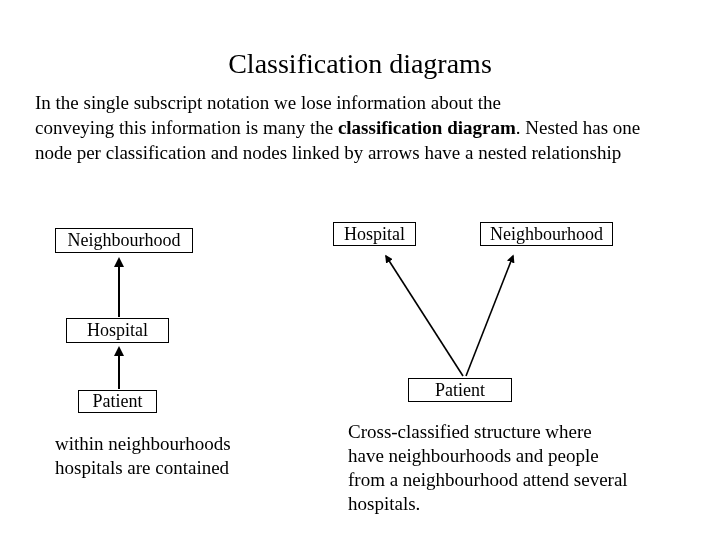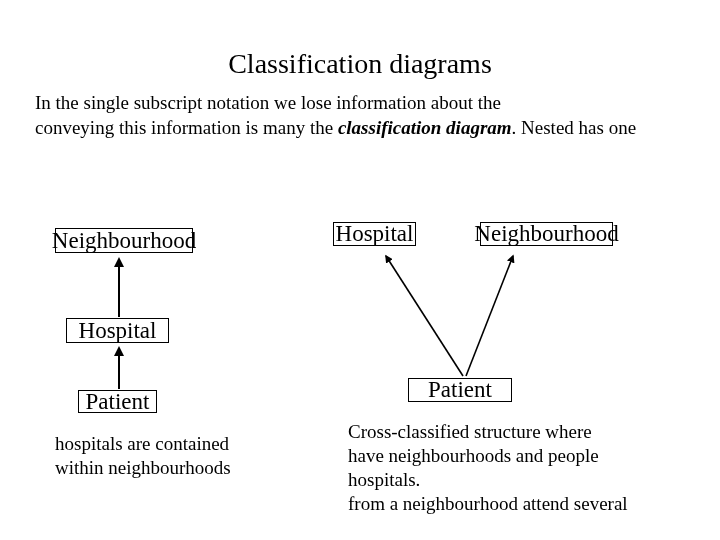--- a/index.html
+++ b/index.html
@@ -32,31 +32,30 @@
     top: 90px;
     width: 670px;
     font-size: 19px;
   }
   .intro .line {
     line-height: 25px;
     white-space: nowrap;
   }
   .em {
     font-weight: bold;
-    font-style: italic;
   }
   .node-box {
     position: absolute;
     box-sizing: border-box;
     border: 1.5px solid #000000;
     background: #ffffff;
     display: flex;
     align-items: center;
     justify-content: center;
-    font-size: 23px;
+    font-size: 18px;
     white-space: nowrap;
   }
   .box-nested-top    { left: 55px;  top: 228px; width: 138px; height: 25px; }
   .box-nested-mid    { left: 66px;  top: 318px; width: 103px; height: 25px; }
   .box-nested-bottom { left: 78px;  top: 390px; width: 79px;  height: 23px; }
   .box-crossed-tl    { left: 333px; top: 222px; width: 83px;  height: 24px; }
   .box-crossed-tr    { left: 480px; top: 222px; width: 133px; height: 24px; }
   .box-crossed-bottom{ left: 408px; top: 378px; width: 104px; height: 24px; }
   .arrow-layer {
     position: absolute;
@@ -80,20 +79,21 @@
 </head>
 <body>
 
 <div class="slide">
 
   <div class="title">Classification diagrams</div>
 
   <div class="intro">
     <div class="line">In the single subscript notation we lose information about the</div>
     <div class="line"><span>conveying this information is many the </span><span class="em">classification diagram</span><span>. Nested has one</span></div>
+    <div class="line">node per classification and nodes linked by arrows have a nested relationship</div>
   </div>
 
   <svg class="arrow-layer" viewBox="0 0 720 540" xmlns="http://www.w3.org/2000/svg">
     <defs>
       <marker id="arrowhead" viewBox="0 0 10 10" refX="8" refY="5" markerWidth="5" markerHeight="5" orient="auto-start-reverse">
         <path d="M 0 0 L 10 5 L 0 10 z" fill="#000000"></path>
       </marker>
     </defs>
     <line x1="119" y1="317" x2="119" y2="259" stroke="#000000" stroke-width="2" marker-end="url(#arrowhead)"></line>
     <line x1="119" y1="389" x2="119" y2="348" stroke="#000000" stroke-width="2" marker-end="url(#arrowhead)"></line>
@@ -115,24 +115,24 @@
     <span>Hospital</span>
   </div>
   <div class="node-box box-crossed-tr">
     <span>Neighbourhood</span>
   </div>
   <div class="node-box box-crossed-bottom">
     <span>Patient</span>
   </div>
 
   <div class="caption caption-nested">
+    <div class="line">within neighbourhoods</div>
     <div class="line">hospitals are contained</div>
-    <div class="line">within neighbourhoods</div>
   </div>
 
   <div class="caption caption-crossed">
     <div class="line">Cross-classified structure where</div>
     <div class="line">have neighbourhoods and people</div>
+    <div class="line">from a neighbourhood attend several</div>
     <div class="line">hospitals.</div>
-    <div class="line">from a neighbourhood attend several</div>
   </div>
 
 </div>
 
 </body></html>

